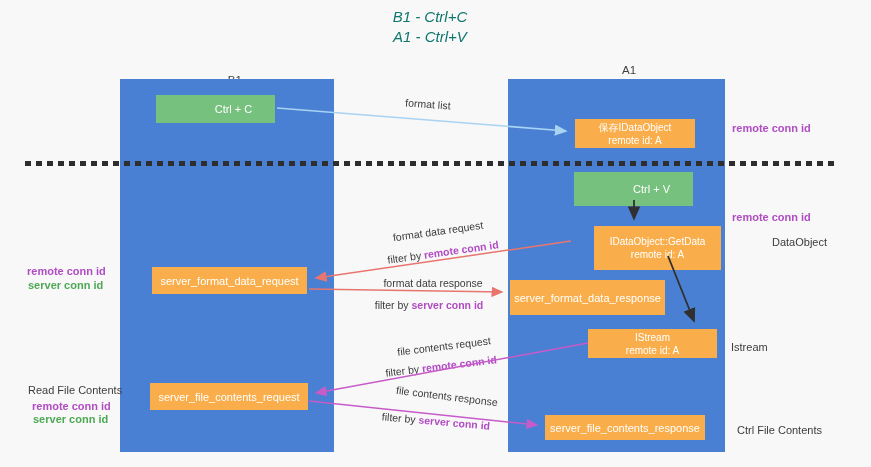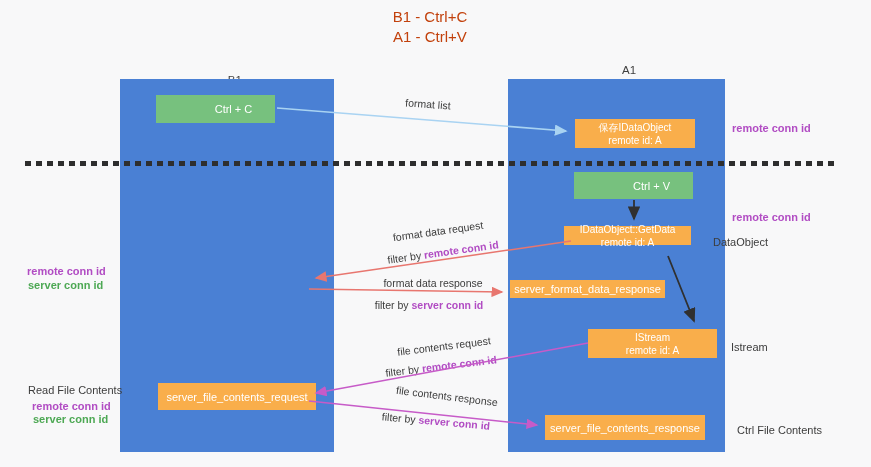--- a/index.html
+++ b/index.html
@@ -4,21 +4,21 @@
 <style>
   html,body { margin:0; padding:0; }
   .canvas {
     position:relative; width:871px; height:467px;
     background:#f8f8f9; overflow:hidden;
     font-family:"Liberation Sans", sans-serif;
     color:#3c3c3c;
   }
   .title {
     position:absolute; left:430px; top:7px; transform:translateX(-50%);
-    text-align:center; font-size:15px; line-height:20px; color:#c2410c;
+    text-align:center; font-size:15px; line-height:20px; color:#0f766e;font-style:italic;
   }
   .lane-header {
     position:absolute; transform:translateX(-50%);
     text-align:right; font-size:11.5px; line-height:13px; color:#3f3f3f;margin-top:24px;
   }
   .lane {
     position:absolute; top:79px; height:373px; background:#4a80d4;
   }
   .dashed-line {
     position:absolute; left:25px; top:161px; width:813px; height:5px;
@@ -70,50 +70,53 @@
 
   <div class="box green fs11" style="left:156px; top:95px; width:119px; height:28px;">
     <span>Ctrl + C</span>
   </div>
 
   <div class="box orange fs10" style="left:575px; top:119px; width:120px; height:29px;">
     <span>保存IDataObject</span>
     <span>remote id: A</span>
   </div>
 
-  <div class="box green fs11" style="left:574px; top:172px; width:119px; height:27px;">
+  <div class="box green fs11" style="left:574px; top:172px; width:119px; height:34px;">
     <span>Ctrl + V</span>
   </div>
 
-  <div class="box orange fs10" style="left:564px; top:226px; width:127px; height:19px;">
+  <div class="box orange fs10" style="left:594px; top:226px; width:127px; height:44px;">
     <span>IDataObject::GetData</span>
     <span>remote id: A</span>
   </div>
 
+  <div class="box orange fs11" style="left:152px; top:267px; width:155px; height:27px;">
+    <span>server_format_data_request</span>
+  </div>
 
-  <div class="box orange fs11" style="left:510px; top:280px; width:155px; height:18px;">
+  <div class="box orange fs11" style="left:510px; top:280px; width:155px; height:35px;">
     <span>server_format_data_response</span>
   </div>
 
   <div class="box orange fs10" style="left:588px; top:329px; width:129px; height:29px;">
     <span>IStream</span>
     <span>remote id: A</span>
   </div>
 
-  <div class="box orange fs11" style="left:150px; top:383px; width:158px; height:27px;margin-left:8px;">
+  <div class="box orange fs11" style="left:150px; top:383px; width:158px; height:27px;">
     <span>server_file_contents_request</span>
   </div>
 
   <div class="box orange fs11" style="left:545px; top:415px; width:160px; height:25px;">
     <span>server_file_contents_response</span>
   </div>
 
   <div class="side-label lab-purple" style="left:732px; top:122px;">remote conn id</div>
   <div class="side-label lab-purple" style="left:732px; top:211px;">remote conn id</div>
-  <div class="side-label lab-dark" style="left:713px; top:236px;">DataObject</div>
+  <div class="side-label lab-dark" style="left:772px; top:236px;">DataObject</div>
   <div class="side-label lab-dark" style="left:731px; top:341px;">Istream</div>
   <div class="side-label lab-dark" style="left:737px; top:424px;">Ctrl File Contents</div>
 
   <div class="side-label lab-purple" style="left:27px; top:265px;">remote conn id</div>
   <div class="side-label lab-green" style="left:28px; top:279px;">server conn id</div>
   <div class="side-label lab-dark" style="left:28px; top:384px;">Read File Contents</div>
   <div class="side-label lab-purple" style="left:32px; top:400px;">remote conn id</div>
   <div class="side-label lab-green" style="left:33px; top:413px;">server conn id</div>
 
   <div class="alabel" style="left:428px; top:104px; --r:4deg;">format list</div>

